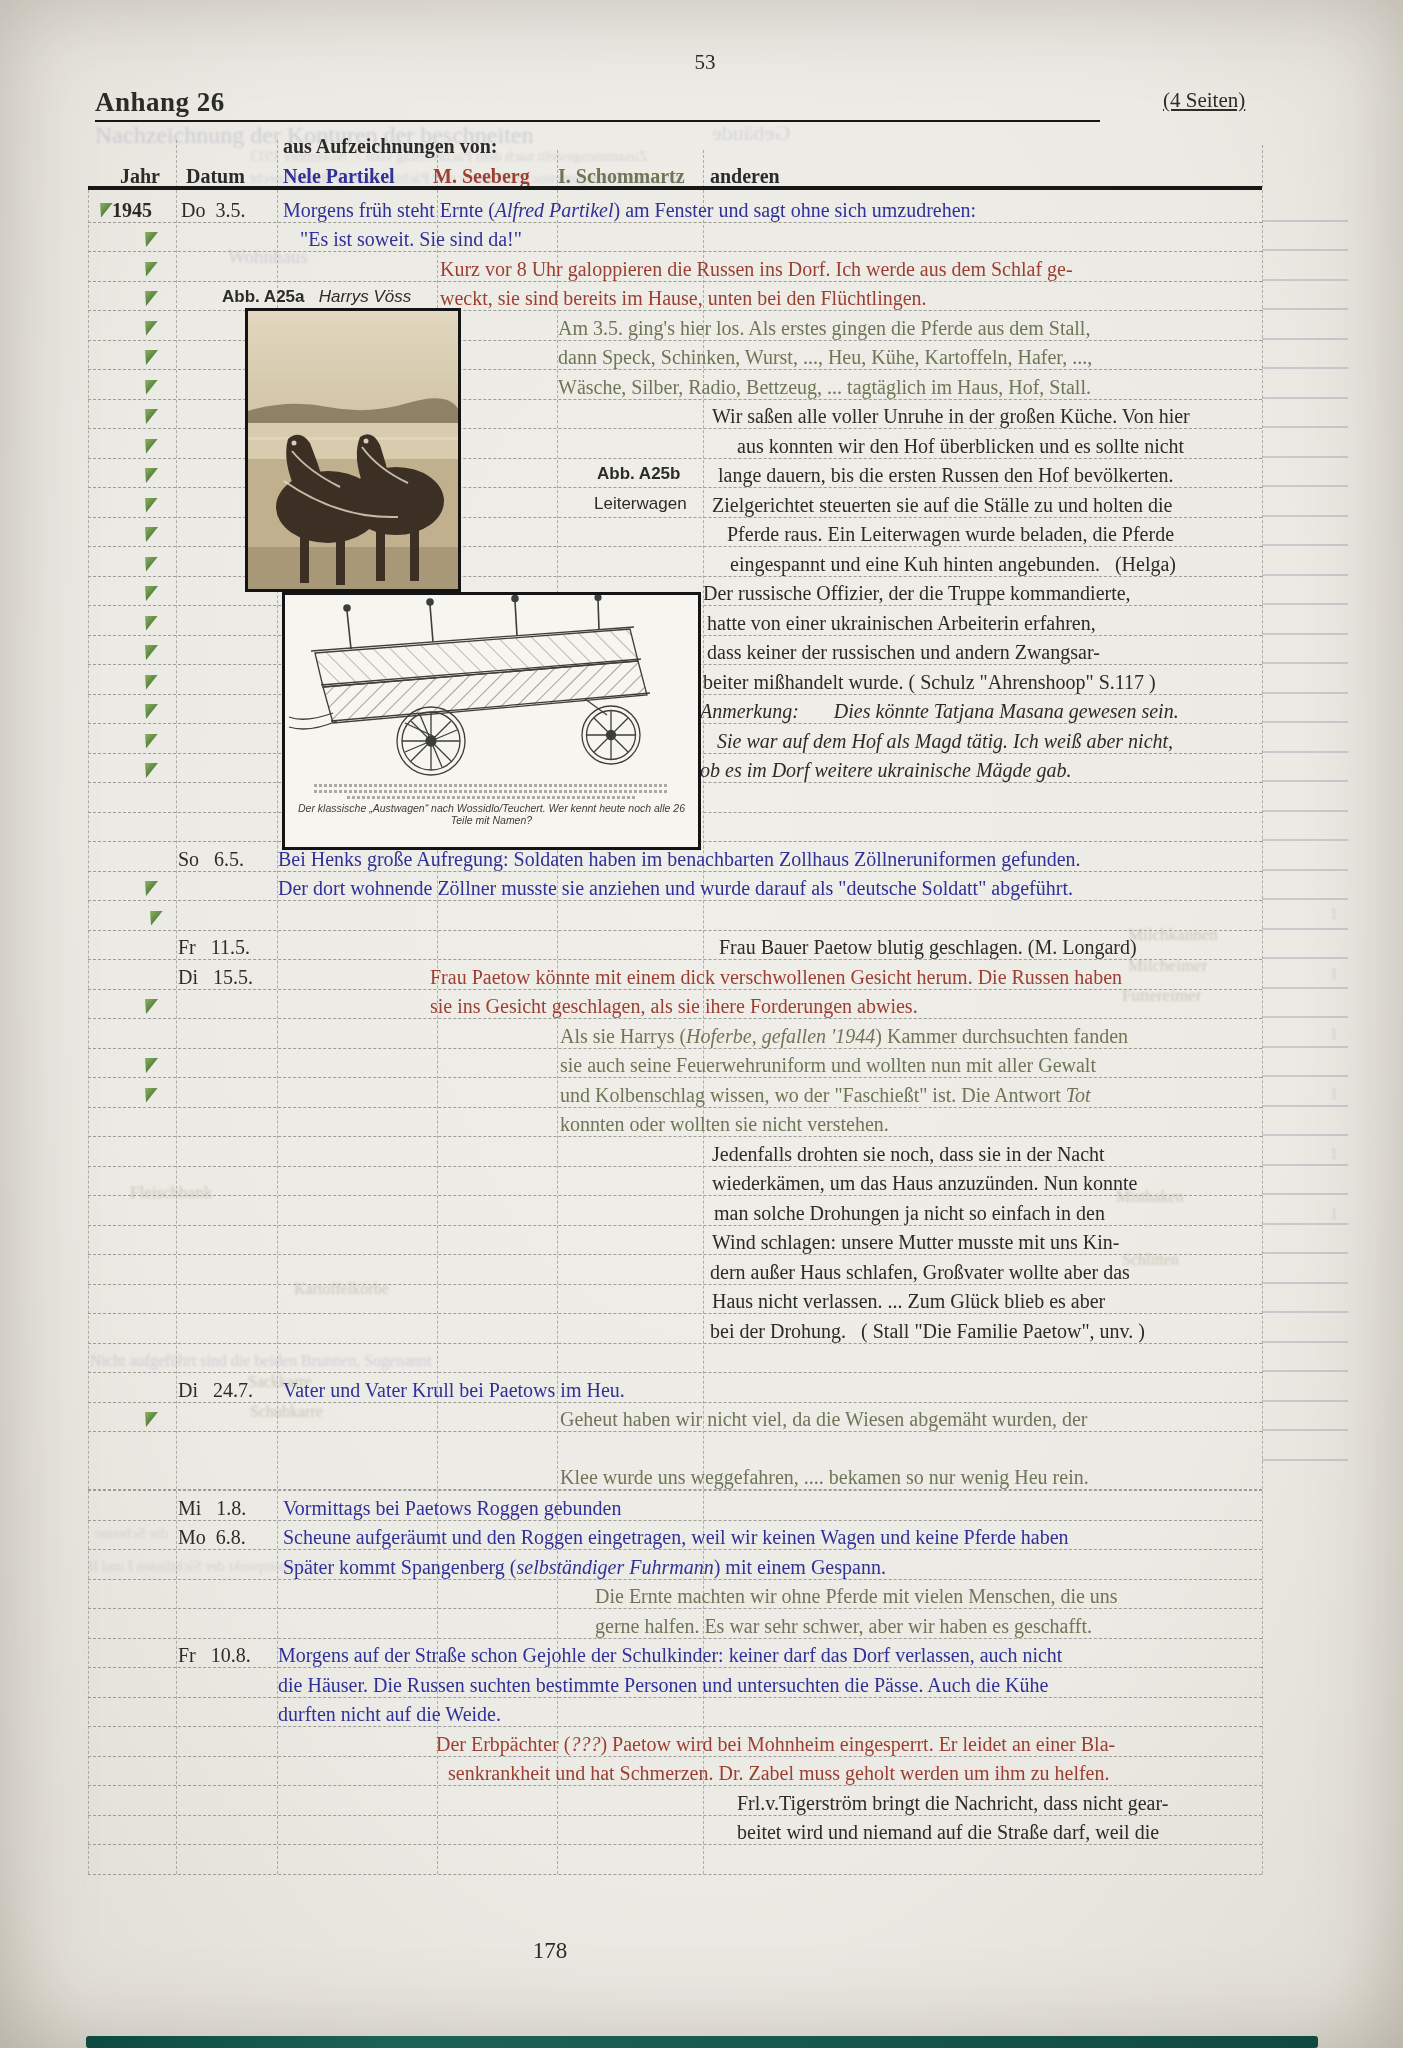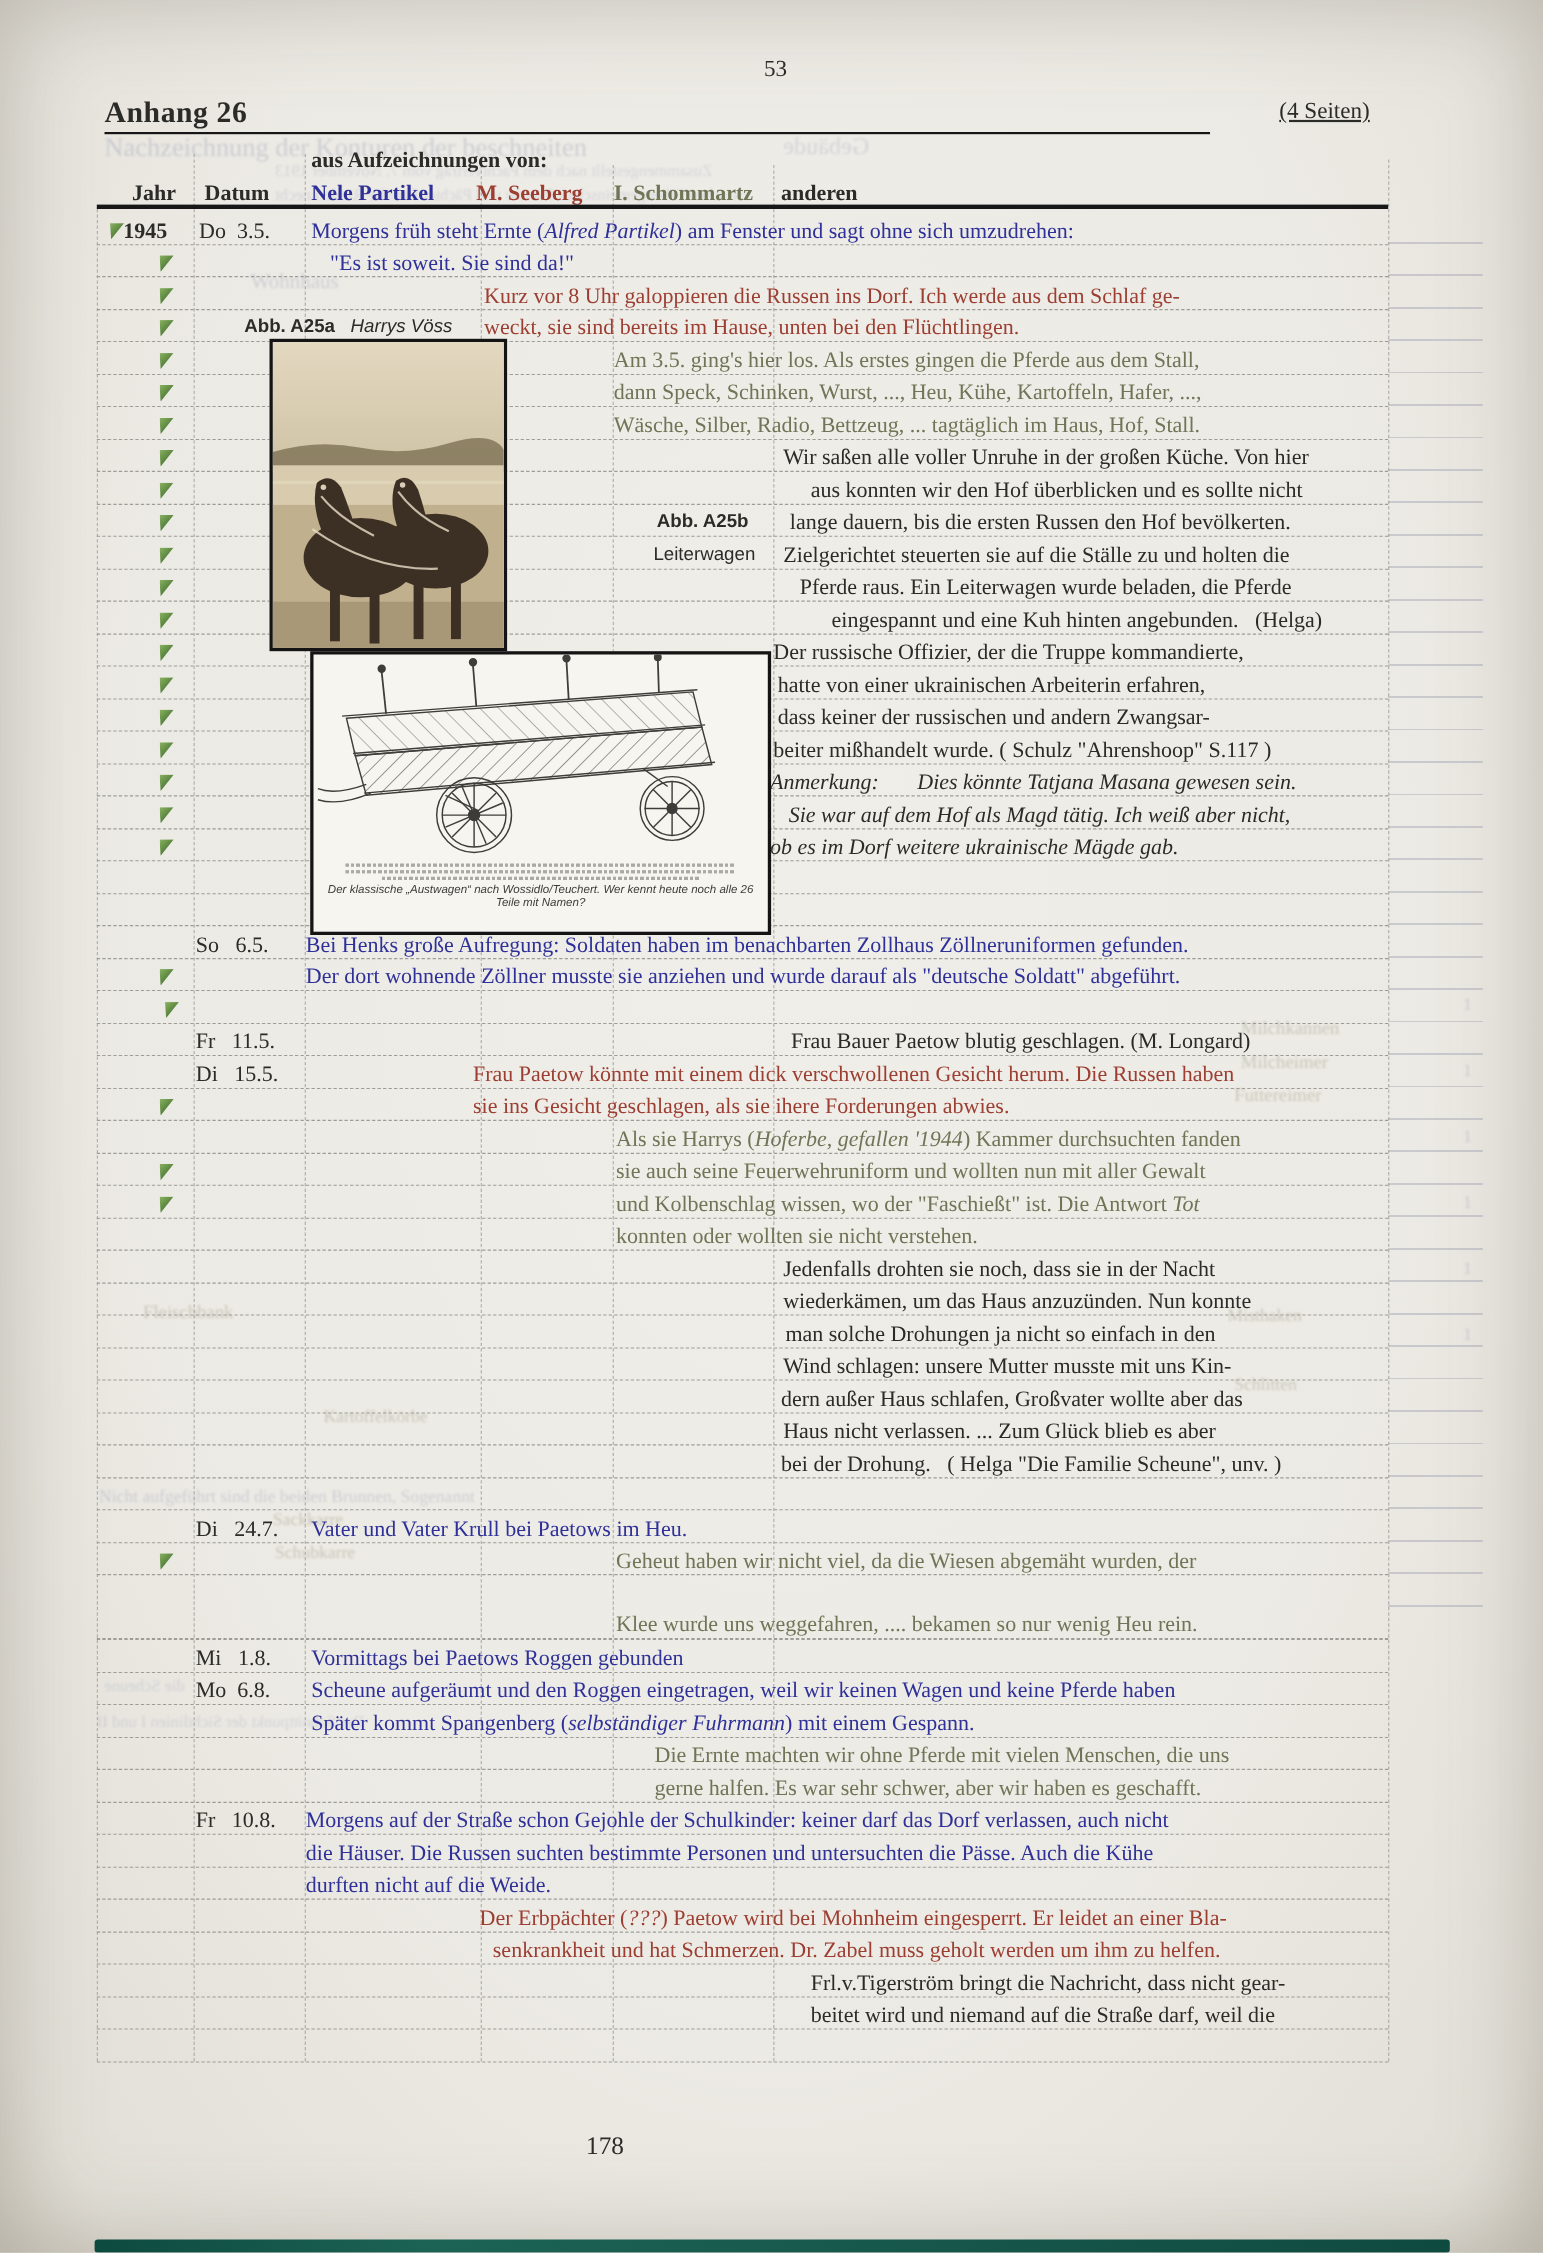--- a/index.html
+++ b/index.html
@@ -150,21 +150,21 @@
         <i class="flag" style="left: 57px;"></i>
         <span class="bk c-k f-sans" style="left: 506px;"><span>Leiterwagen</span></span>
         <span class="bk c-k" style="left: 624px;"><span>Zielgerichtet steuerten sie auf die Ställe zu und holten die</span></span>
       </div>
       <div class="tl" style="top: 516.5px;">
         <i class="flag" style="left: 57px;"></i>
         <span class="bk c-k" style="left: 639px;"><span>Pferde raus. Ein Leiterwagen wurde beladen, die Pferde</span></span>
       </div>
       <div class="tl" style="top: 546px;">
         <i class="flag" style="left: 57px;"></i>
-        <span class="bk c-k" style="left: 668px;"><span>eingespannt und eine Kuh hinten angebunden.   (Helga)</span></span>
+        <span class="bk c-k" style="left: 642px;"><span>eingespannt und eine Kuh hinten angebunden.   (Helga)</span></span>
       </div>
       <div class="tl" style="top: 575.5px;">
         <i class="flag" style="left: 57px;"></i>
         <span class="bk c-k" style="left: 615px;"><span>Der russische Offizier, der die Truppe kommandierte,</span></span>
       </div>
       <div class="tl" style="top: 605px;">
         <i class="flag" style="left: 57px;"></i>
         <span class="bk c-k" style="left: 619px;"><span>hatte von einer ukrainischen Arbeiterin erfahren,</span></span>
       </div>
       <div class="tl" style="top: 634.5px;">
@@ -238,21 +238,21 @@
       <div class="tl" style="top: 1224.5px;">
         <span class="bk c-k" style="left: 624px;"><span>Wind schlagen: unsere Mutter musste mit uns Kin-</span></span>
       </div>
       <div class="tl" style="top: 1254px;">
         <span class="bk c-k" style="left: 622px;"><span>dern außer Haus schlafen, Großvater wollte aber das</span></span>
       </div>
       <div class="tl" style="top: 1283.5px;">
         <span class="bk c-k" style="left: 624px;"><span>Haus nicht verlassen. ... Zum Glück blieb es aber</span></span>
       </div>
       <div class="tl" style="top: 1313px;">
-        <span class="bk c-k" style="left: 622px;"><span>bei der Drohung.   ( Helga "Die Familie Scheune", unv. )</span></span>
+        <span class="bk c-k" style="left: 622px;"><span>bei der Drohung.   ( Stall "Die Familie Paetow", unv. )</span></span>
       </div>
       <div class="tl" style="top: 1342.5px;"></div>
       <div class="tl" style="top: 1372px;">
         <span class="bk c-k" style="left: 90px;"><span>Di   24.7.</span></span>
         <span class="bk c-b" style="left: 195px;"><span>Vater und Vater Krull bei Paetows im Heu.</span></span>
       </div>
       <div class="tl" style="top: 1401.5px;">
         <i class="flag" style="left: 57px;"></i>
         <span class="bk c-o" style="left: 472px;"><span>Geheut haben wir nicht viel, da die Wiesen abgemäht wurden, der</span></span>
       </div>

